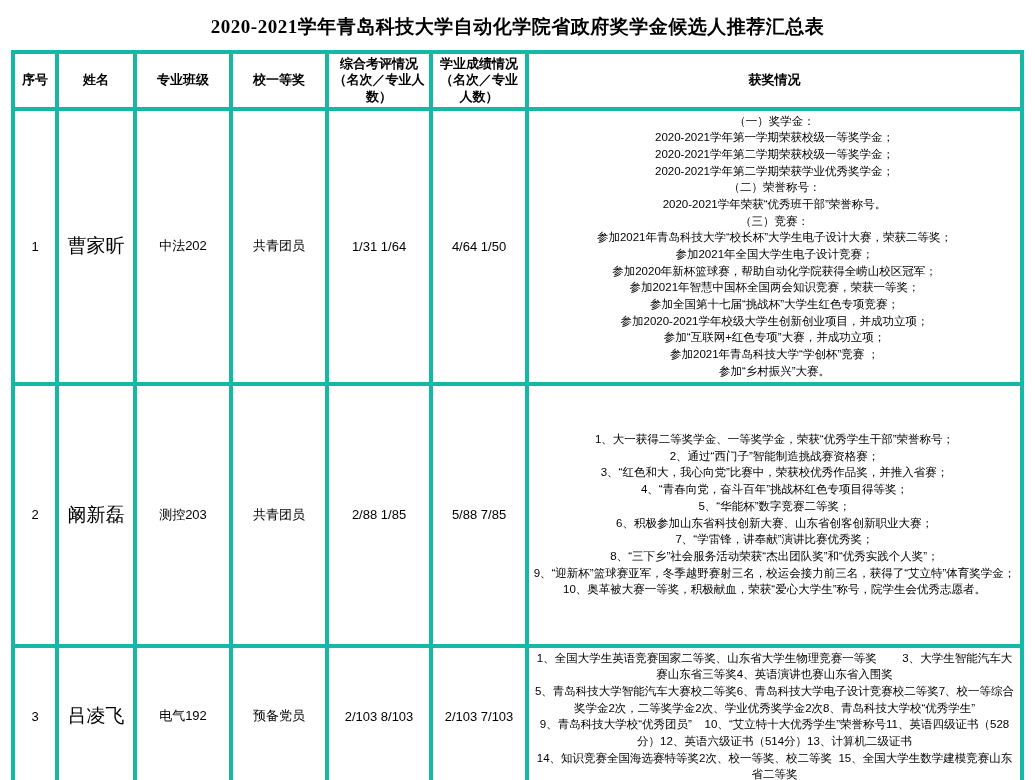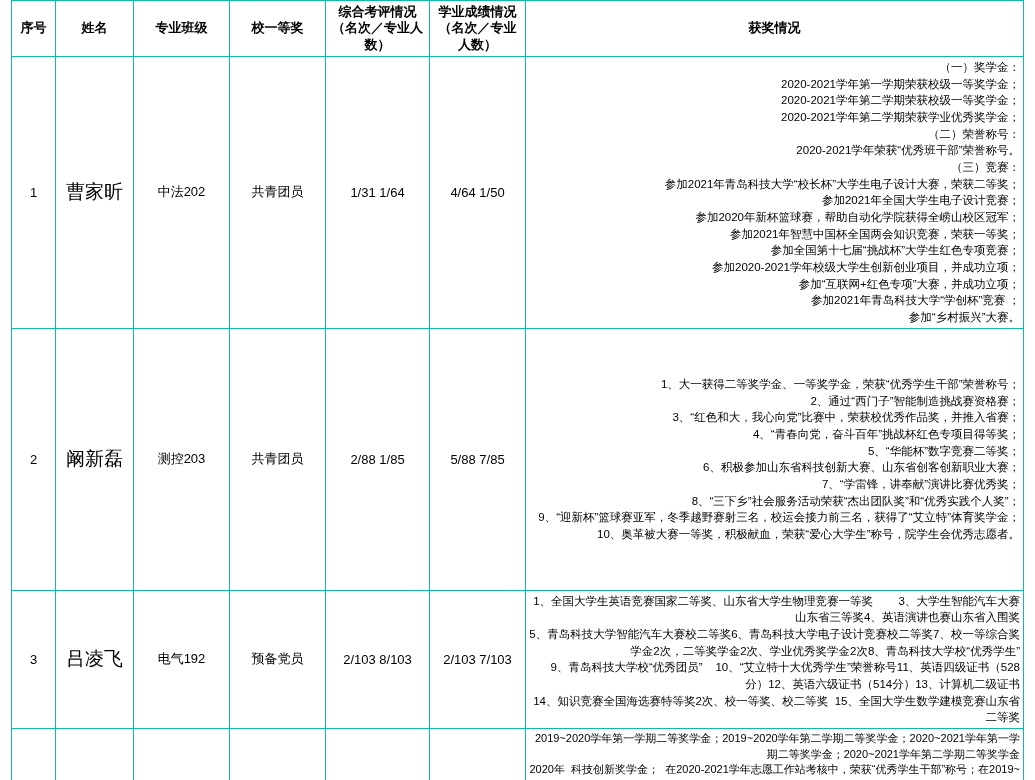--- a/index.html
+++ b/index.html
@@ -25,21 +25,21 @@
     padding: 14px 0 10px 0;
     font-family: "Liberation Serif", "DejaVu Serif", serif;
   }
   table.main {
     border-collapse: collapse;
     width: 1013px;
     margin: 0 auto;
     table-layout: fixed;
   }
   table.main th, table.main td {
-    border: 1px solid #14b8a6;
+    border: 4px solid #14b8a6;
     vertical-align: middle;
     padding: 2px 3px;
     box-sizing: border-box;
   }
   thead th {
     text-align: center;
     font-weight: bold;
     font-size: 13px;
     height: 56px;
     line-height: 1.25;
@@ -53,41 +53,42 @@
   .col-award  { width: auto; }
 
   td.c-seq, td.c-name, td.c-major, td.c-pol, td.c-eval, td.c-acad {
     text-align: center;
     font-size: 13px;
   }
   td.c-name { font-size: 19px; }
   td.c-seq  { font-size: 13px; }
 
   td.c-award {
-    text-align: right;
+    text-align: center;
     font-size: 11.5px;
     line-height: 1.45;
     padding: 5px 6px;
     white-space: pre-wrap;
     word-break: break-all;
   }
   td.c-award.tight {
     line-height: 1.42;
     font-size: 11px;
   }
   tr.row-1 td { height: 228px; }
   tr.row-2 td { height: 262px; }
   tr.row-3 td { height: 102px; }
   tr.row-4 td { height: 188px; }
 </style>
 </head>
 <body>
 
 <div class="page">
 
+  <div class="doc-title">2020-2021学年青岛科技大学自动化学院省政府奖学金候选人推荐汇总表</div>
 
   <table class="main">
     <colgroup>
       <col class="col-seq">
       <col class="col-name">
       <col class="col-major">
       <col class="col-pol">
       <col class="col-eval">
       <col class="col-acad">
       <col class="col-award">

